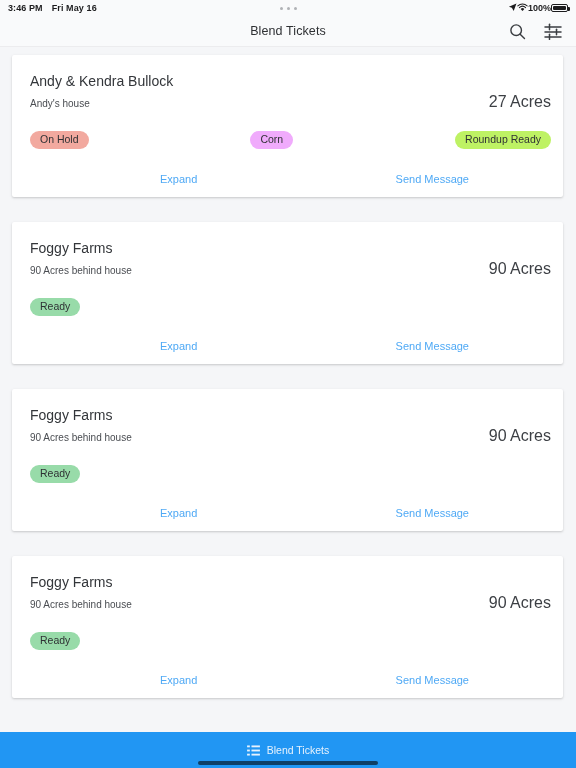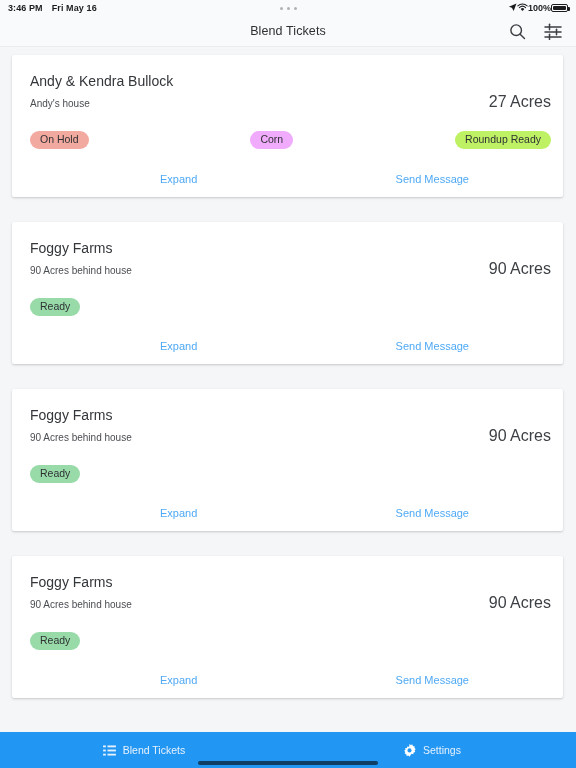--- a/index.html
+++ b/index.html
@@ -281,25 +281,16 @@
           <rect x="0" y="0.5" width="3" height="2" fill="#e7f2fd"></rect>
           <rect x="0" y="5" width="3" height="2" fill="#e7f2fd"></rect>
           <rect x="0" y="9.5" width="3" height="2" fill="#e7f2fd"></rect>
           <rect x="4.8" y="0.5" width="9.2" height="2" fill="#e7f2fd"></rect>
           <rect x="4.8" y="5" width="9.2" height="2" fill="#e7f2fd"></rect>
           <rect x="4.8" y="9.5" width="9.2" height="2" fill="#e7f2fd"></rect>
         </svg>
       </span>
       <span>Blend Tickets</span>
     </div>
-    <div class="tab">
-      <span class="tab-ico">
-        <svg width="13" height="13" viewBox="0 0 14 14">
-          <path d="M7 0 8.4 1.2 10.1.6l.7 1.7 1.8.2-.3 1.8 1.4 1.1-1.1 1.4.6 1.7-1.7.7-.5 1.8-1.8-.4L7 13.8 5.8 12.4l-1.8.4-.5-1.8-1.7-.7.6-1.7L1.3 7.3l1.4-1.1-.3-1.8 1.8-.2.7-1.7 1.7.6z" fill="#ffffff"></path>
-          <circle cx="7" cy="6.9" r="2.2" fill="#2196f3"></circle>
-        </svg>
-      </span>
-      <span>Settings</span>
-    </div>
     <div class="home-indicator"></div>
   </div>
 
 </div>
 
 </body></html>

